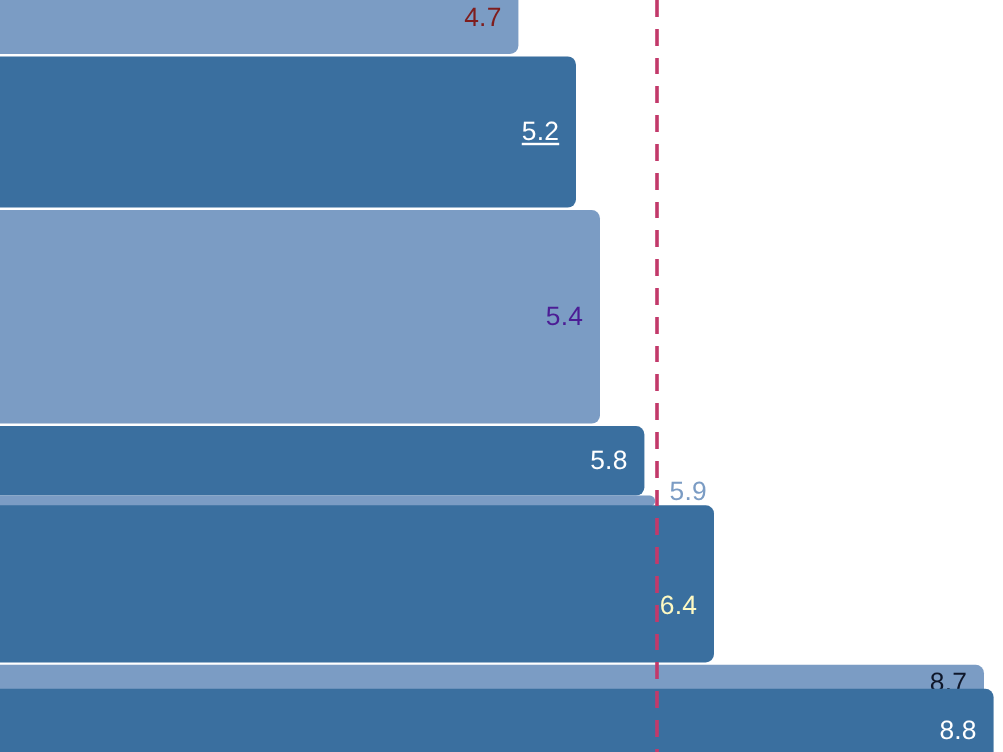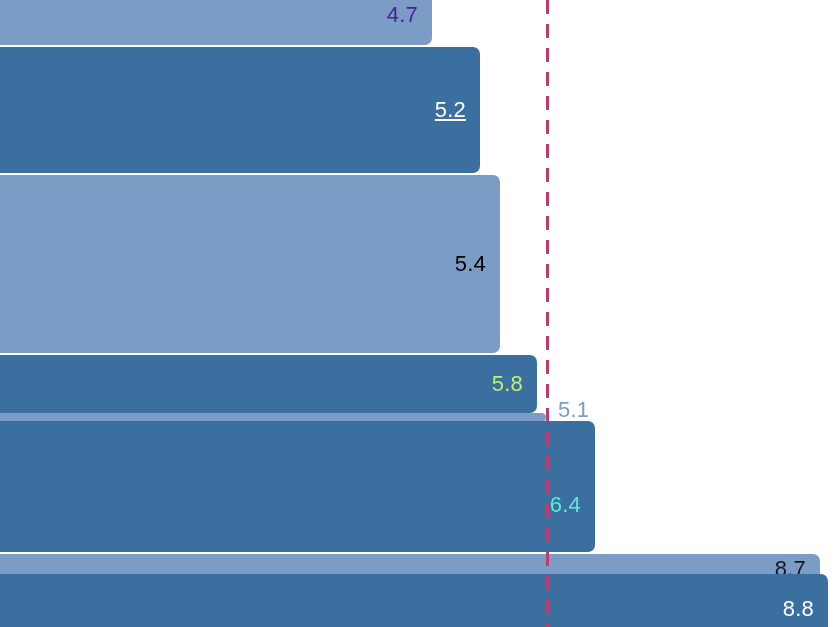--- a/index.html
+++ b/index.html
@@ -64,36 +64,36 @@
       rgba(0,0,0,0) 24px
     );
   }
 </style>
 </head>
 <body>
 
 <div id="chart">
 
   <div class="bar" style="top: -16px; height: 61px; width: 446px; background: rgb(123, 156, 196);">
-      <span class="value-label" style="color: #4c1d95; text-align: center;">4.7</span>
+      <span class="value-label" style="color: #7f1d1d; text-align: center;">4.7</span>
     </div>
     <div class="bar" style="top: 47px; height: 126px; width: 494px; background: rgb(58, 111, 159);">
       <span class="value-label" style="color: rgb(255, 255, 255); text-decoration: underline;">5.2</span>
     </div>
     <div class="bar" style="top: 175px; height: 178px; width: 514px; background: rgb(123, 156, 196);">
-      <span class="value-label" style="color: #000000; margin-left: 36px;">5.4</span>
+      <span class="value-label" style="color: #4c1d95; margin-left: 36px;">5.4</span>
     </div>
     <div class="bar" style="top: 355px; height: 58px; width: 551px; background: rgb(58, 111, 159);">
-      <span class="value-label" style="color: #bef264;">5.8</span>
+      <span class="value-label" style="color: #ffffff;">5.8</span>
     </div>
     <div class="bar" style="top: 413px; height: 9px; width: 560px; background: rgb(123, 156, 196);"></div>
     <div class="bar" style="top: 421px; height: 131px; width: 609px; background: rgb(58, 111, 159);">
-      <span class="value-label" style="color: #5eead4; margin-top: 36px;">6.4</span>
+      <span class="value-label" style="color: #fef9c3; margin-top: 36px;">6.4</span>
     </div>
     <div class="bar" style="top: 554px; height: 30px; width: 834px; background: rgb(123, 156, 196);">
       <span class="value-label" style="color: #0f172a;">8.7</span>
     </div>
     <div class="bar" style="top: 574px; height: 69px; width: 842px; background: rgb(58, 111, 159);">
       <span class="value-label" style="color: rgb(255, 255, 255); margin-left: 30px;">8.8</span>
     </div>
     <div class="ref-line" style="left: 546px; color: rgb(194, 57, 106);"></div>
-<span class="outside-label" style="color: rgb(123, 156, 196); left: 558px; top: 399px;">5.1</span>
+<span class="outside-label" style="color: rgb(123, 156, 196); left: 558px; top: 399px;">5.9</span>
   </div>
 
 </body></html>

